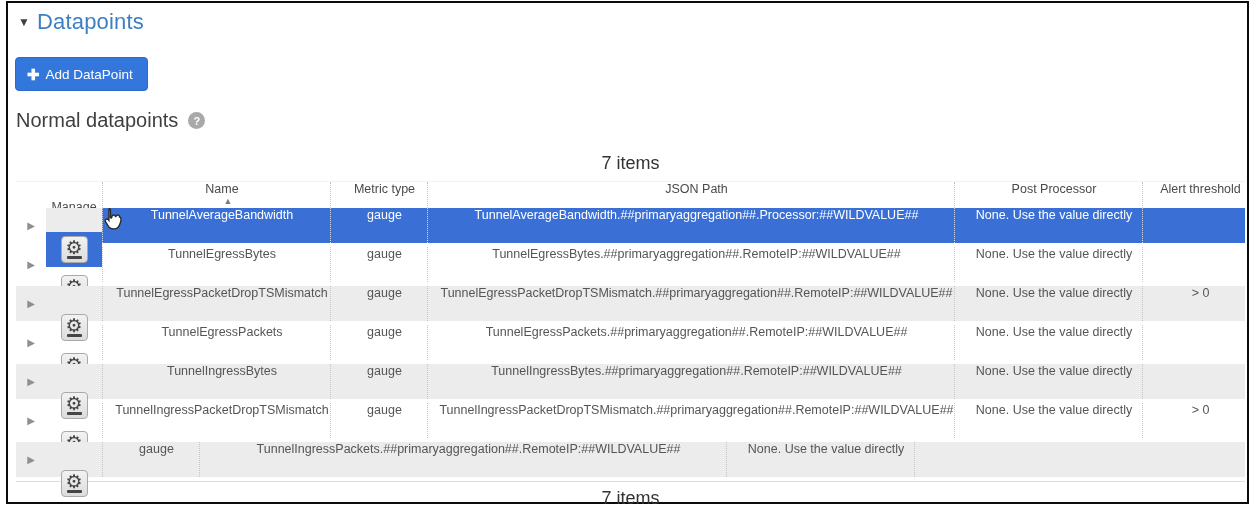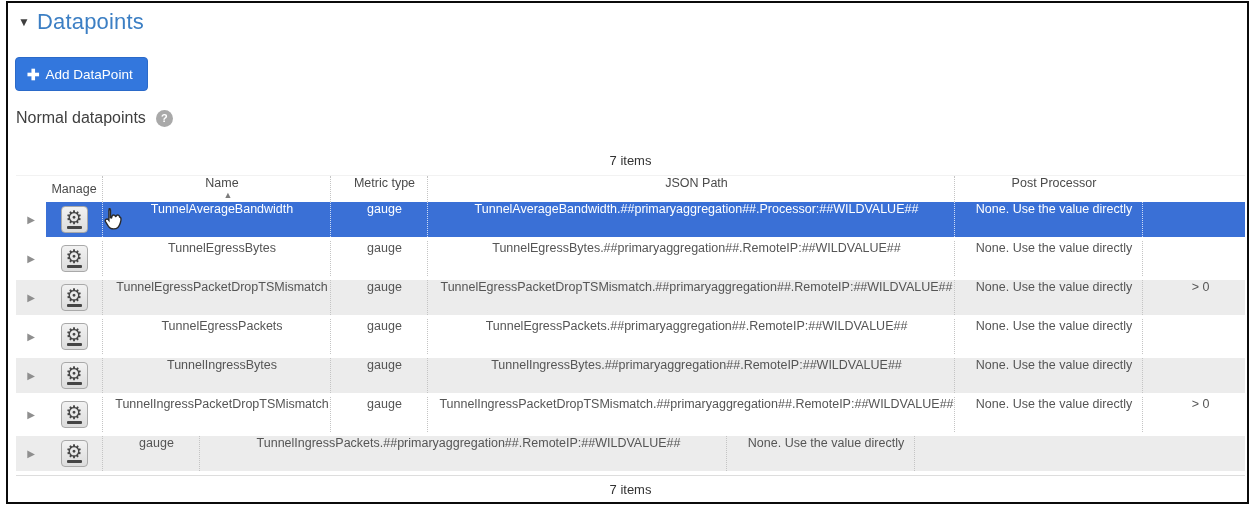--- a/index.html
+++ b/index.html
@@ -15,40 +15,40 @@
 
   
   .add-btn { position:absolute; left:7px; top:54px; height:34px; padding:0 14px 0 11px;
              background:#3377dd; border:1px solid #2b6ac9; border-radius:4px;
              display:flex; align-items:center; color:#fff; cursor:pointer; }
   .add-btn .plus { font-size:15px; font-weight:bold; margin-right:6px; line-height:1; }
   .add-btn .lbl { font-size:13.5px; }
 
   
   .normal-row { position:absolute; left:8px; top:106px; display:flex; align-items:center; }
-  .normal-lbl { font-size:16px; color:#3f3f3f; }
+  .normal-lbl { font-size:20px; color:#3f3f3f; }
   .help-icon { width:17px; height:17px; border-radius:50%; background:#a9a9a9; color:#fff;
                font-size:11px; font-weight:bold; display:flex; align-items:center;
                justify-content:center; margin-left:10px; cursor:pointer; }
 
   
   .table { position:absolute; left:8px; top:146px; width:1229px; }
-  .count { text-align:center; font-size:13px; color:#333; }
+  .count { text-align:center; font-size:18px; color:#333; }
   .count-top { padding:4px 0 7px; }
   .thead { display:flex; height:27px; align-items:stretch; border-top:1px solid #f2f2f2; }
   .hcell { display:flex; align-items:center; font-size:12.5px; color:#4a4a4a; }
   .sort-caret { font-size:9px; color:#7c7c7c; margin-left:12px; }
 
   .row { display:flex; height:35px; margin-bottom:4px; align-items:stretch; position:relative; }
   .row.zebra { background:#ececec; }
   .cell { display:flex; align-items:center; height:100%; font-size:12.5px; color:#555;
           white-space:nowrap; overflow:hidden; }
   .sep { border-left:1px dotted #c4c4c4;flex-direction:column; }
   .c-arrow  { width:30px;  justify-content:center; }
-  .c-manage { width:56px;  justify-content:center; }
+  .c-manage { width:56px;  justify-content:center;margin-top:24px; }
   .c-name   { width:228px; padding-left:11px; }
   .c-metric { width:97px;  padding-left:11px; }
   .c-json   { width:527px; padding-left:11px; }
   .c-post   { width:188px; padding-left:11px; }
   .c-alert  { width:103px; padding-left:13px; }
 
   .row.selected .cell { background:#3a70d6; color:#fff; }
   .row.selected .c-arrow { background:#fff; }
   .row.selected .sep { border-left-color:rgba(255,255,255,.75); }
 
@@ -92,20 +92,21 @@
     <div class="thead">
       <div class="hcell c-arrow"></div>
       <div class="hcell c-manage">Manage</div>
       <div class="hcell c-name sep">
         <span>Name</span>
         <span class="sort-caret">▲</span>
       </div>
       <div class="hcell c-metric sep">Metric type</div>
       <div class="hcell c-json sep">JSON Path</div>
       <div class="hcell c-post sep">Post Processor</div>
+      <div class="hcell c-alert sep">Alert threshold</div>
     </div>
 
     <div id="rows-container">
         <div class="row zebra selected">
           <div class="cell c-arrow">
             <span class="expand-arrow">▶</span>
           </div>
           <div class="cell c-manage">
             <span class="gear-btn">
               <span class="gear-glyph">⚙</span>

